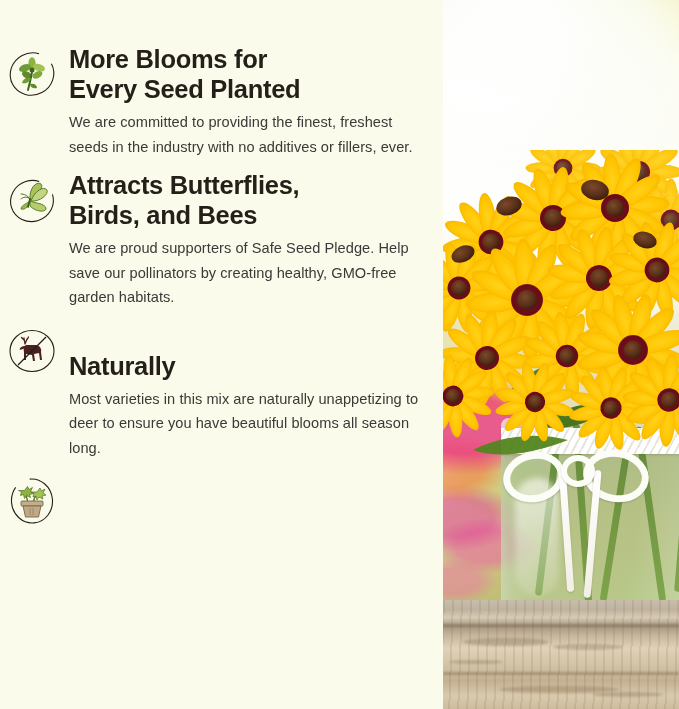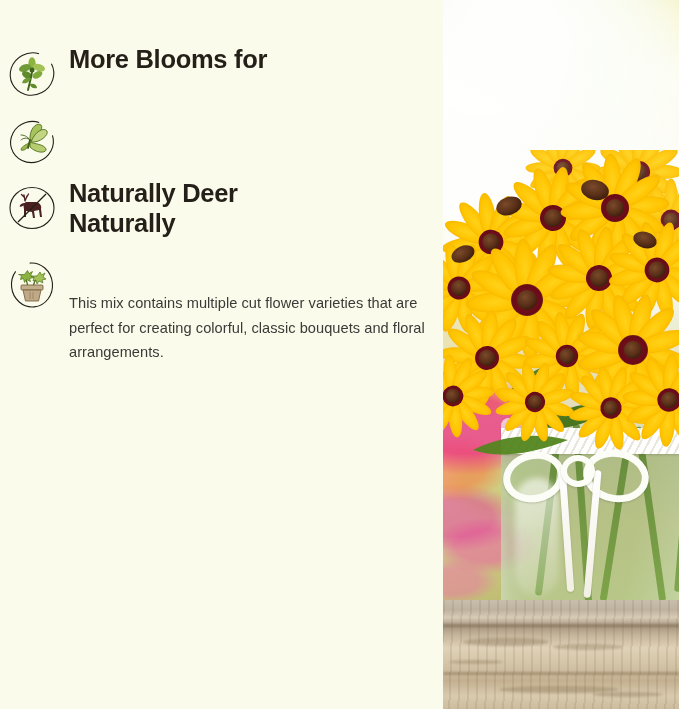--- a/index.html
+++ b/index.html
@@ -246,61 +246,71 @@
             <circle cx="0" cy="-1" r="2.5" fill="#3E6418"></circle>
           </g>
           <path d="M26 24 C25 30, 24 34, 22 42" stroke="#3E6418" stroke-width="1.9" fill="none" stroke-linecap="round"></path>
           <path d="M25 30 C20 29, 17 31, 16 35 C20 36, 24 34, 25 30 Z" fill="#6E9A38"></path>
           <path d="M24 36 C28 35, 31 37, 31 40 C27 41, 24 39, 24 36 Z" fill="#5E8B2C"></path>
         </svg>
       </div>
       <div class="feature-text">
         <h2 class="feature-title">
           <span>More Blooms for</span><br>
+          <span>Every Seed Planted</span>
         </h2>
+        <p class="feature-desc">We are committed to providing the finest, freshest seeds in the industry with no additives or fillers, ever.</p>
       </div>
     </div>
 
     <div class="feature">
       <div class="feature-icon-wrap">
         <svg viewBox="0 0 52 52" xmlns="http://www.w3.org/2000/svg">
           <ellipse cx="26" cy="27" rx="21.5" ry="20.5" fill="none" stroke="#241F18" stroke-width="1.1" stroke-dasharray="112 26" transform="rotate(-18 26 27)"></ellipse>
           <g transform="translate(24,26)">
             <path d="M0 0 C-1 -13, 7 -19, 11 -16 C14 -13, 8 -3, 0 0 Z" fill="#A8C25E" stroke="#4F7320" stroke-width="0.9"></path>
             <path d="M1 1 C5 -10, 14 -14, 17 -10 C19 -6, 10 2, 1 1 Z" fill="#C3D583" stroke="#4F7320" stroke-width="0.9"></path>
             <path d="M0 1 C4 3, 14 3, 16 8 C17 12, 7 13, 0 6 Z" fill="#B7CC6E" stroke="#4F7320" stroke-width="0.9"></path>
             <path d="M-1 2 C-5 4, -9 6, -9 9 C-6 10, -2 8, -1 2 Z" fill="#9CB84F" stroke="#4F7320" stroke-width="0.8"></path>
             <path d="M0 -1 L-2 7" stroke="#3E5C18" stroke-width="1.8" stroke-linecap="round"></path>
             <path d="M0 -1 C-3 -5, -6 -6, -9 -6" stroke="#3E5C18" stroke-width="0.9" fill="none" stroke-linecap="round"></path>
             <path d="M0 -1 C-3 -4, -7 -3, -9 -1" stroke="#3E5C18" stroke-width="0.9" fill="none" stroke-linecap="round"></path>
           </g>
         </svg>
       </div>
+      <div class="feature-text">
+        <h2 class="feature-title">
+          <span>Attracts Butterflies,</span><br>
+          <span>Birds, and Bees</span>
+        </h2>
+        <p class="feature-desc">We are proud supporters of Safe Seed Pledge. Help save our pollinators by creating healthy, GMO-free garden habitats.</p>
+      </div>
     </div>
 
     <div class="feature">
       <div class="feature-icon-wrap">
         <svg viewBox="0 0 52 52" xmlns="http://www.w3.org/2000/svg">
           <ellipse cx="26" cy="26" rx="22" ry="20.5" fill="none" stroke="#241F18" stroke-width="1.1"></ellipse>
           <g fill="#4A2020">
             <path d="M20 20 C18 21, 17 24, 18 27 L18 35 L20 35 L20 29
                      L26 30 L27 36 L29 36 L28 29
                      L33 28 L34 35 L36 35 L35 27
                      C36 24, 34 21, 30 20 Z"></path>
             <path d="M19 19 L18 13 M19 19 L21 14 M18 15 L15.5 12.5 M20.5 15.5 L22.5 12" stroke="#4A2020" stroke-width="1.3" fill="none" stroke-linecap="round"></path>
             <path d="M19 21 C16 21, 14 22.5, 13.5 24.5 C15 25, 17.5 24, 19 23 Z"></path>
           </g>
           <line x1="12" y1="40" x2="40" y2="12" stroke="#241F18" stroke-width="1.2"></line>
         </svg>
       </div>
       <div class="feature-text">
         <h2 class="feature-title">
-          <span>Naturally Deer</span><br>
+          <br>
           <span>Naturally</span>
         </h2>
+        <p class="feature-desc">Most varieties in this mix are naturally unappetizing to deer to ensure you have beautiful blooms all season long.</p>
       </div>
     </div>
 
     <div class="feature">
       <div class="feature-icon-wrap">
         <svg viewBox="0 0 52 52" xmlns="http://www.w3.org/2000/svg">
           <ellipse cx="26" cy="26" rx="22" ry="20.5" fill="none" stroke="#241F18" stroke-width="1.1" stroke-dasharray="116 24" transform="rotate(-96 26 26)"></ellipse>
           <g>
             <path d="M22 28 C21 23, 20 20, 19 17" stroke="#4F7320" stroke-width="1.3" fill="none"></path>
             <path d="M27 28 C28 23, 30 20, 32 18" stroke="#4F7320" stroke-width="1.3" fill="none"></path>
@@ -315,21 +325,20 @@
             <rect x="15" y="26" width="22" height="5" rx="1" fill="#C3AE8C" stroke="#7A6444" stroke-width="0.9"></rect>
             <path d="M17 31 L35 31 L32.5 42 L19.5 42 Z" fill="#BFA987" stroke="#7A6444" stroke-width="0.9"></path>
             <path d="M24 33 L24 40 M27 33 L27 40" stroke="#9A8260" stroke-width="0.8"></path>
           </g>
         </svg>
       </div>
       <div class="feature-text">
         <h2 class="feature-title">
           <br>
         </h2>
-        <p class="feature-desc">This mix contains multiple cut flower varieties that are perfect for creating colorful, classic bouquets and floral arrangements.</p>
       </div>
     </div>
 
   </div>
 
   <div class="photo-panel">
 
     <div class="layer bg-bokeh"></div>
     <div class="layer bg-pink"></div>
 

